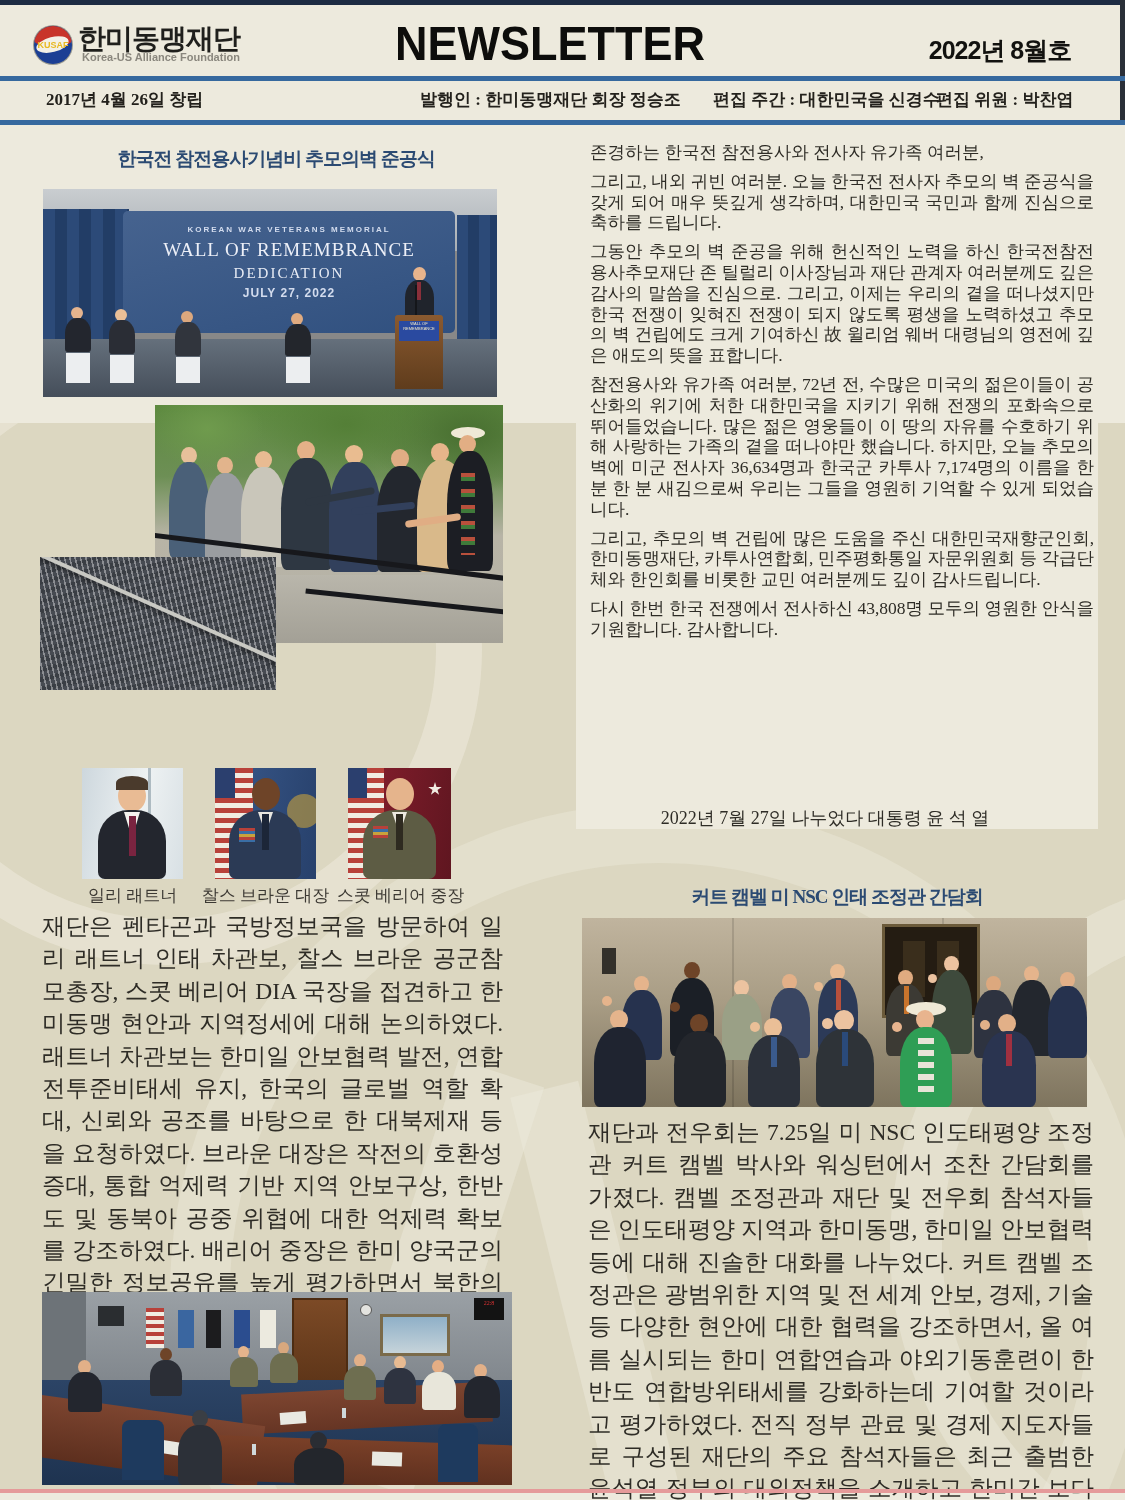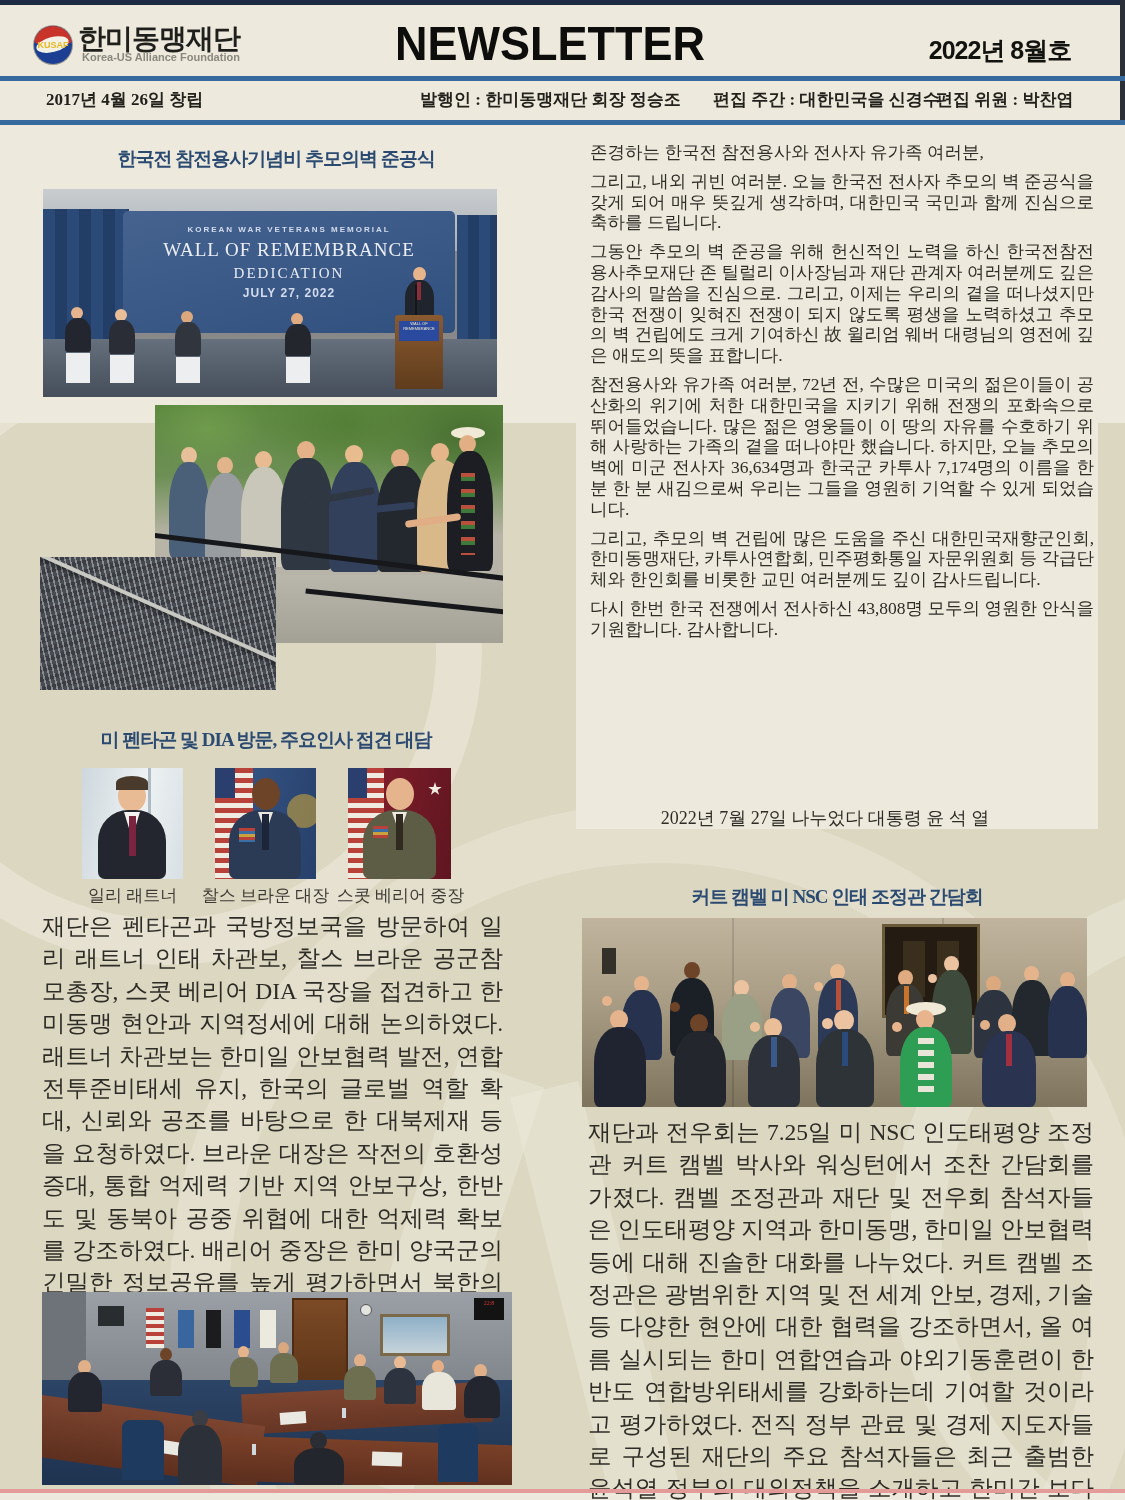--- a/index.html
+++ b/index.html
@@ -152,21 +152,20 @@
     <div style="left:150px;top:196px;width:240px;height:5px;background:#17181c;transform:rotate(6deg);"></div>
   </div>
 
   <div class="photo" style="left:40px;top:557px;width:236px;height:133px;">
     <div style="left:-40px;top:-30px;width:330px;height:200px;transform:rotate(-9deg);background:
       repeating-linear-gradient(86deg,rgba(255,255,255,0.38) 0 1.6px,transparent 1.6px 5.2px),
       repeating-linear-gradient(-4deg,#3a3e44 0 5px,#474b52 5px 9.5px);"></div>
     <div style="left:-20px;top:58px;width:320px;height:4px;background:#c9c9c3;transform:rotate(24deg);box-shadow:0 3px 4px rgba(0,0,0,0.5);"></div>
   </div>
 
-  <div class="abs sec-title" style="left:10px;top:727px;width:512px;">미 펜타곤 및 DIA 방문, 주요인사 접견 대담</div>
 
   <div class="photo" style="left:82px;top:768px;width:101px;height:111px;">
     <div style="left:0;top:0;width:101px;height:111px;background:linear-gradient(100deg,#cdd7dd,#eef2f3 55%,#d8e0e4);"></div>
     <div style="left:66px;top:0;width:3px;height:111px;background:#aebbc2;"></div>
     <div class="fig-head" style="left:36px;top:12px;width:28px;height:32px;background:#e9bb94;"></div>
     <div style="left:34px;top:8px;width:32px;height:14px;border-radius:50% 50% 0 0;background:#4a3a2c;"></div>
     <div class="fig-body" style="left:16px;top:42px;width:68px;height:69px;background:#23262e;"></div>
     <div style="left:42px;top:44px;width:16px;height:26px;background:#f4f2ee;clip-path:polygon(0 0,100% 0,50% 100%);"></div>
     <div style="left:47px;top:48px;width:7px;height:40px;background:#7a2440;"></div>
   </div>

